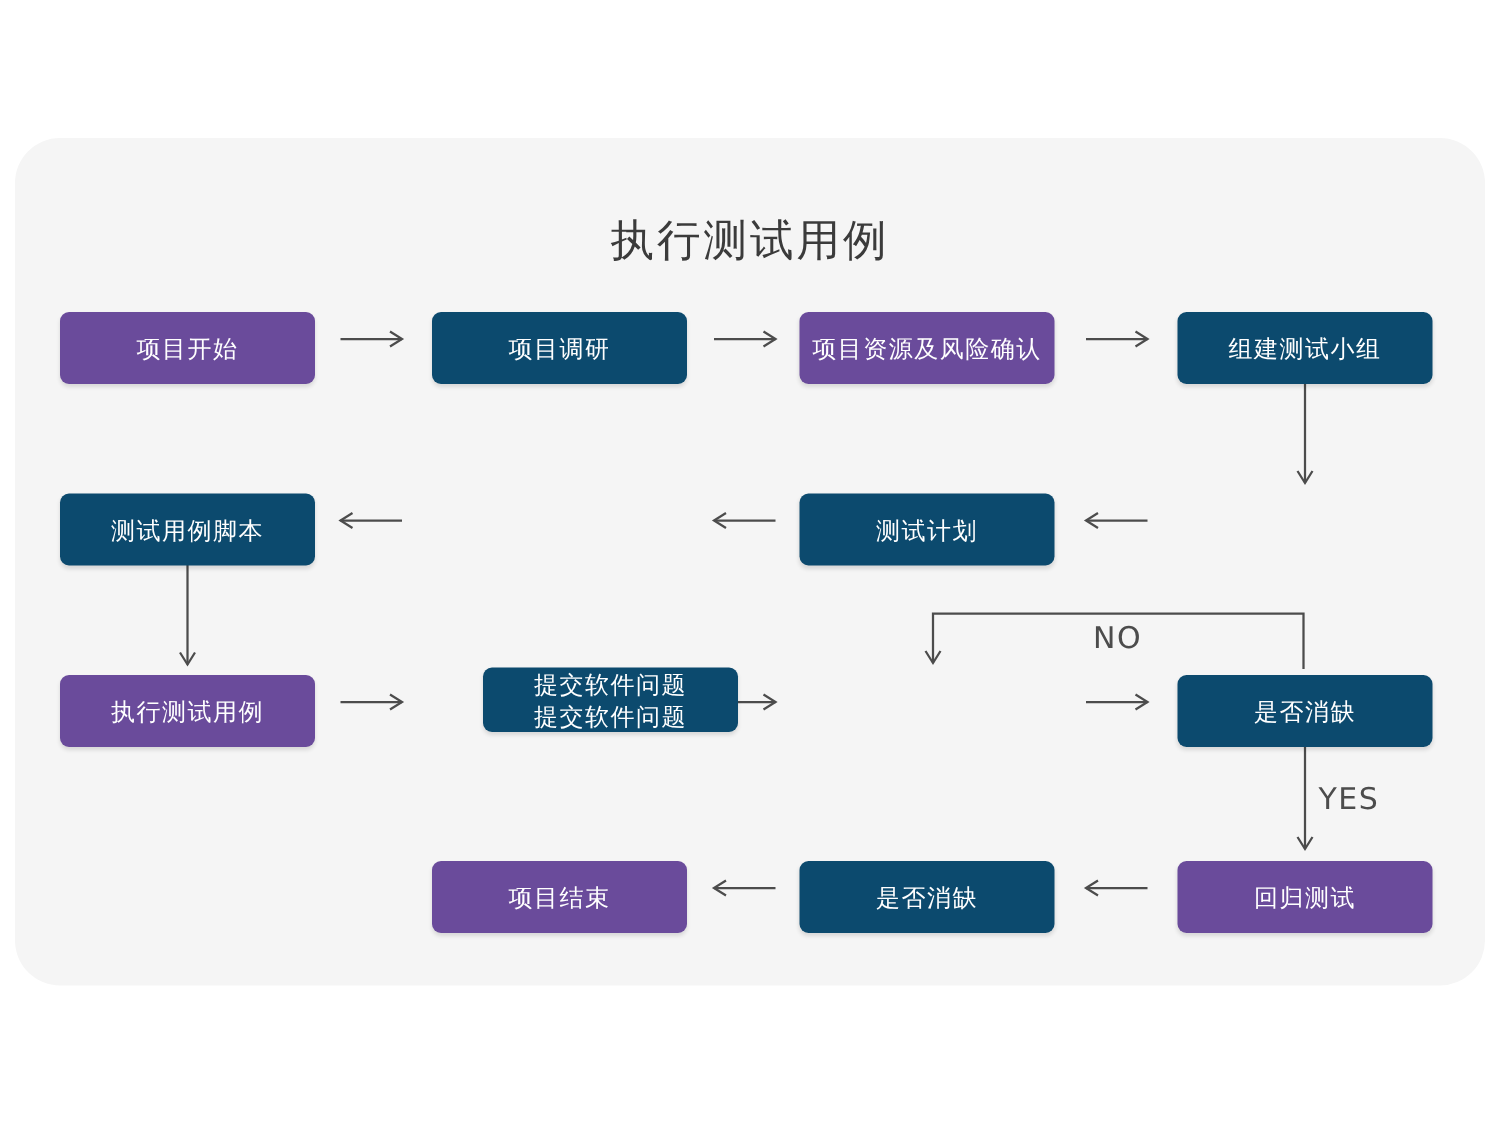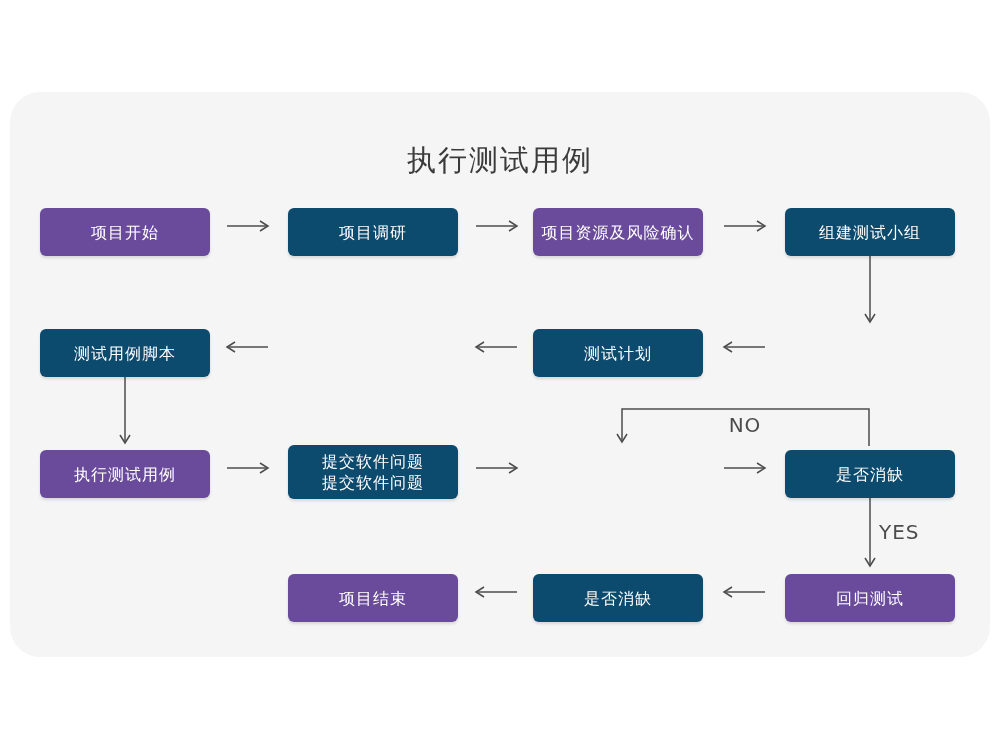--- a/index.html
+++ b/index.html
@@ -48,21 +48,21 @@
     justify-content:center;
     color:#ffffff;
     font-size:16px;
     letter-spacing:1px;
     line-height:21px;
     box-shadow:0 2px 3px rgba(0,0,0,0.12);
     white-space:nowrap;
   }
   .node.purple{background:#6a4b9b;}
   .node.gray{background:#0c4a6e;}
-  .node.tall{top:445px; height:54px;}
+  .node.tall{top:445px; height:43px;margin-left:34px;}
   .c1{left:40px}.c2{left:288px}.c3{left:533px}.c4{left:785px}
   .r1{top:208px}.r2{top:329px}.r3{top:450px}.r4{top:574px}
   .branch-label{
     position:absolute;
     color:#4c4c4c;
     font-size:20px;
     letter-spacing:1px;
   }
   .label-no{left:718px; top:413px; width:54px; text-align:center;}
   .label-yes{left:879px; top:520px;}

